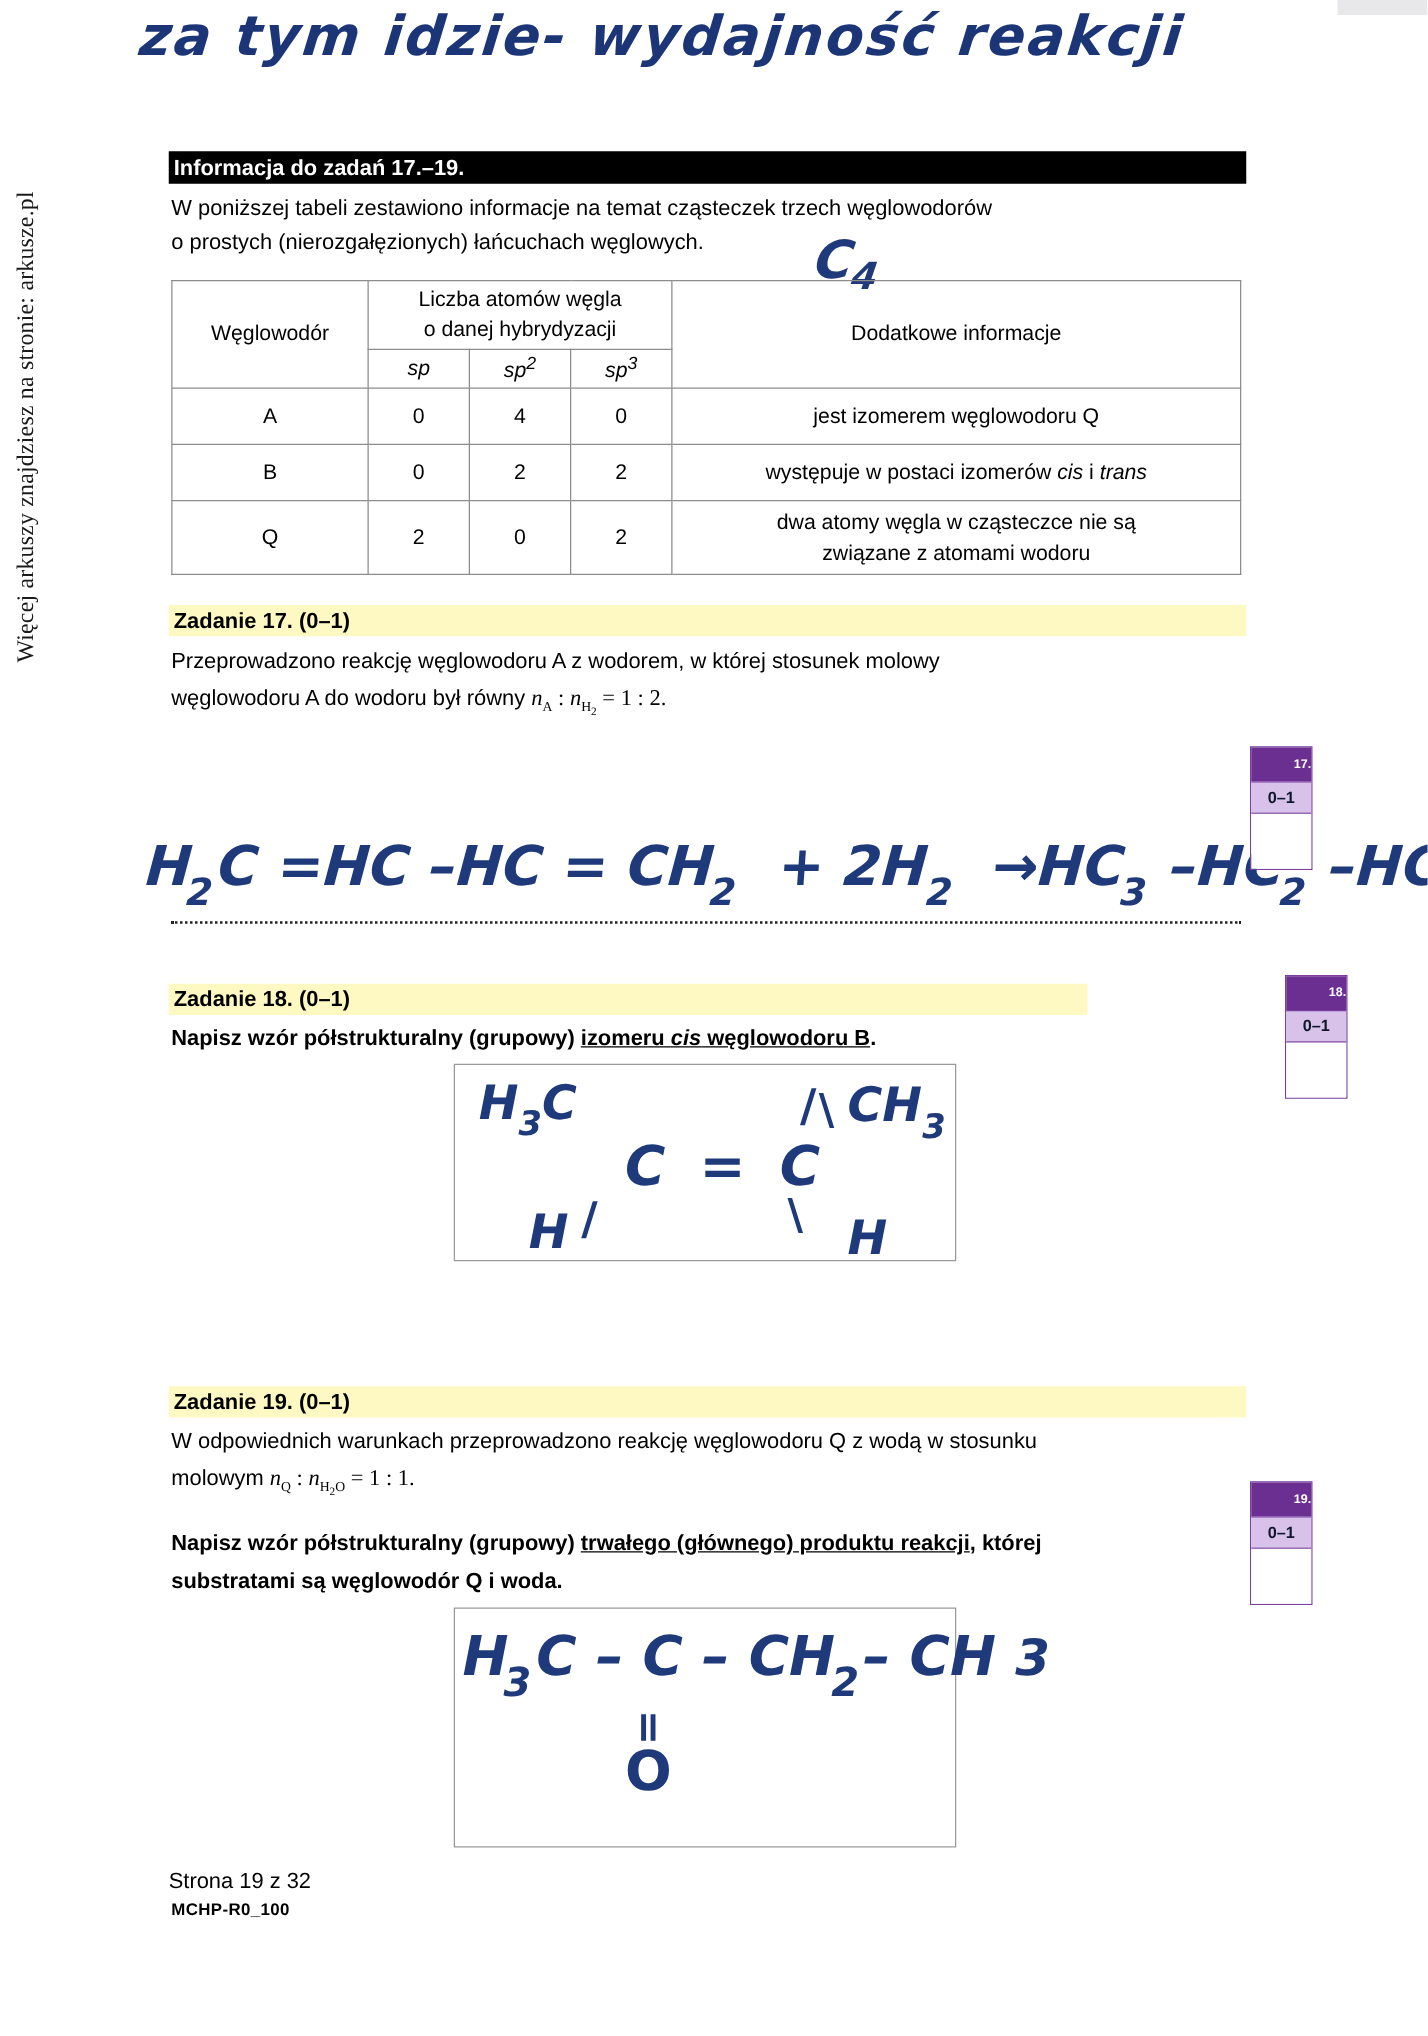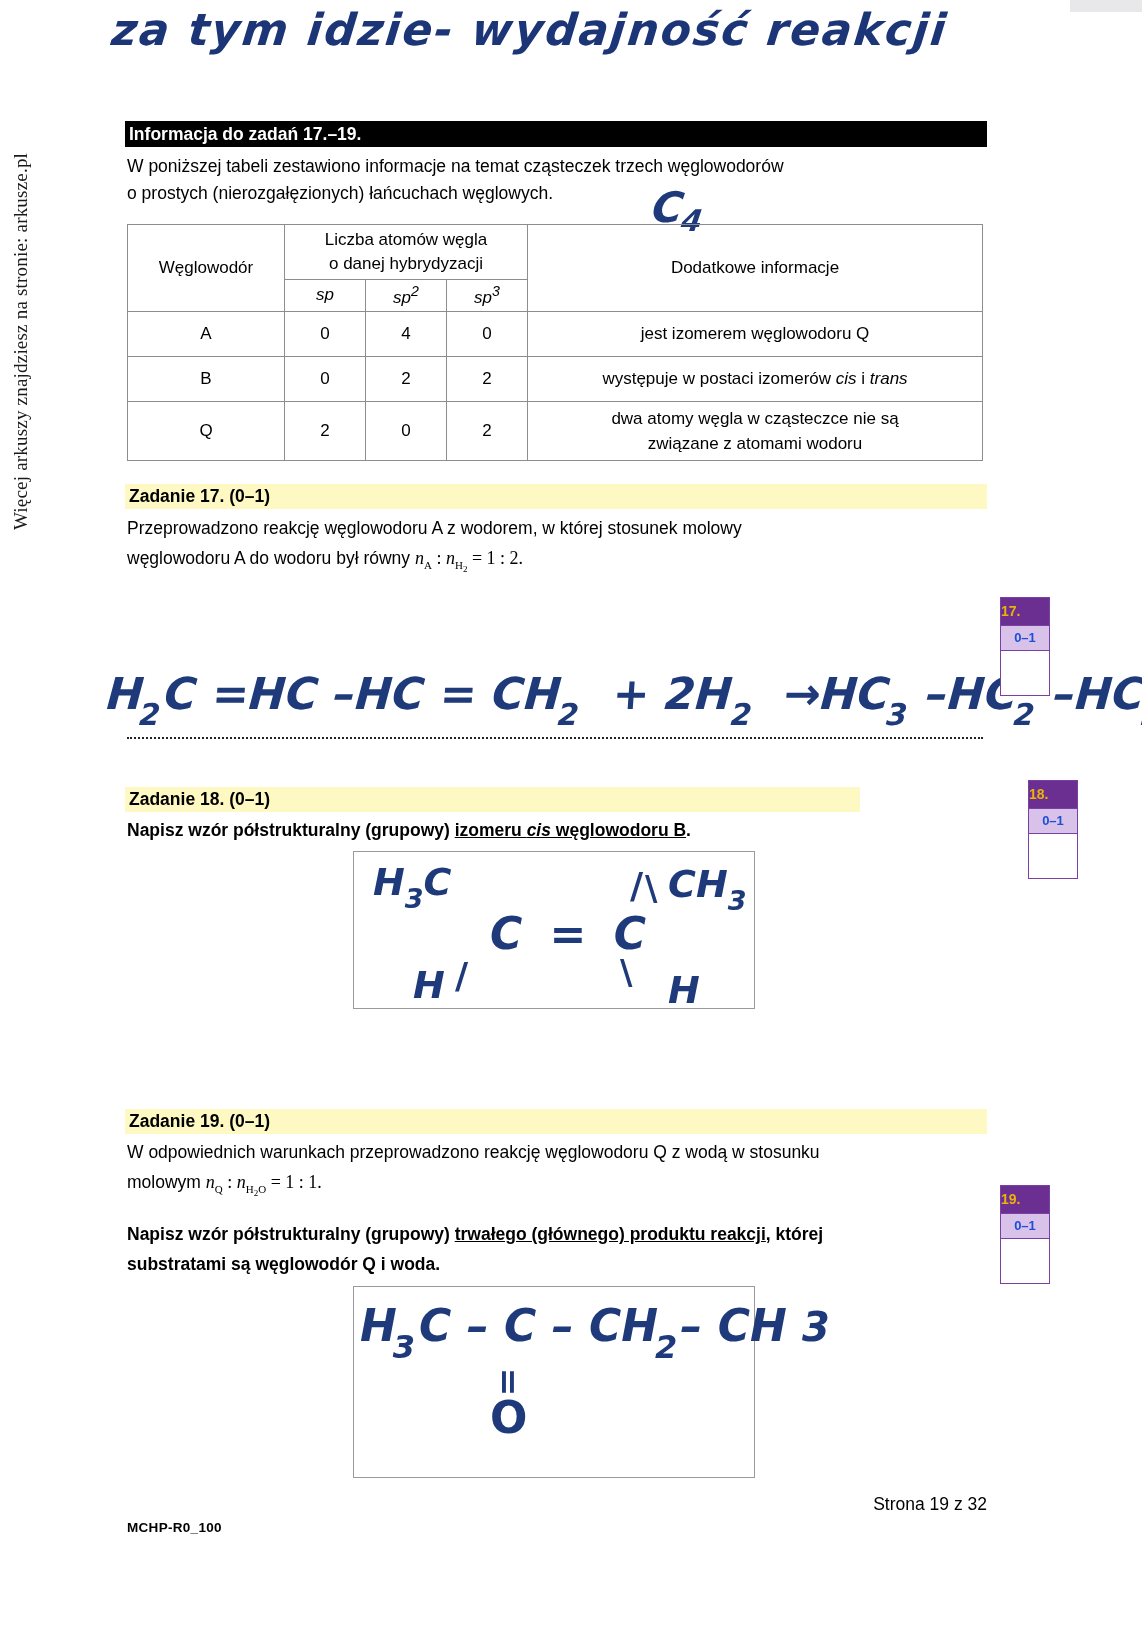--- a/index.html
+++ b/index.html
@@ -47,21 +47,21 @@
   }
   .hw-c4{
     left:652px;top:183px;
     font-size:42px;
     font-style:italic;
     transform:skewX(-8deg);
   }
   
   .page{
     position:absolute;
-    left:125px;top:0;width:862px;height:1239px;
+    left:135px;top:0;width:862px;height:1239px;
   }
   .info-bar{
     position:absolute;left:0;top:121px;width:862px;height:26px;
     background:#000;color:#fff;
     font-size:17.5px;font-weight:bold;
     display:flex;align-items:center;
     padding-left:4px;box-sizing:border-box;
   }
   .info-text{
     position:absolute;left:2px;top:153px;width:860px;
@@ -115,38 +115,38 @@
     border:1px solid #9a9a9a;
     background:transparent;
   }
   
   .score{
     position:absolute;width:50px;
     border:1.5px solid #7a3fa0;
     box-sizing:border-box;
   }
   .score .num{
-    background:#6b2f91;color:#eab308;
-    font-size:14px;font-weight:bold;
-    text-align:left;height:27px;line-height:27px;
+    background:#6b2f91;color:#ffffff;
+    font-size:10px;font-weight:bold;
+    text-align:right;height:27px;line-height:27px;
   }
   .score .rng{
-    background:#d8c2ea;color:#1d4ed8;
+    background:#d8c2ea;color:#0f172a;
     font-size:13px;font-weight:bold;
     text-align:center;height:24px;line-height:24px;
     border-top:1.5px solid #7a3fa0;
   }
   .score .blank{
     background:#fff;height:44px;
     border-top:1.5px solid #7a3fa0;
   }
   
   .footer-page{
     position:absolute;left:0;top:1494px;width:862px;
-    text-align:right;font-size:17.5px;
+    text-align:left;font-size:17.5px;
   }
   .footer-code{
     position:absolute;left:2px;top:1520px;
     font-size:13.5px;font-weight:bold;letter-spacing:.3px;
   }
 </style>
 </head>
 <body>
 
 <div class="scan-corner"></div>

